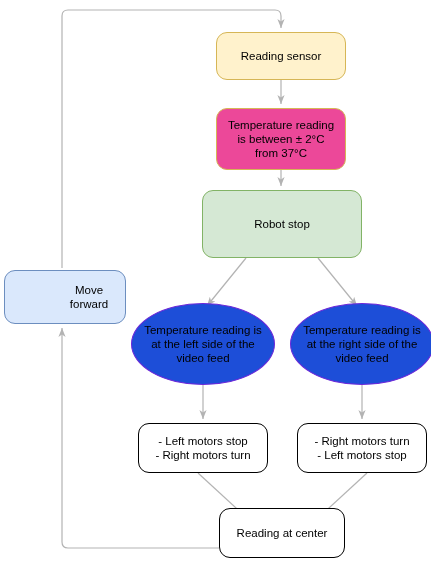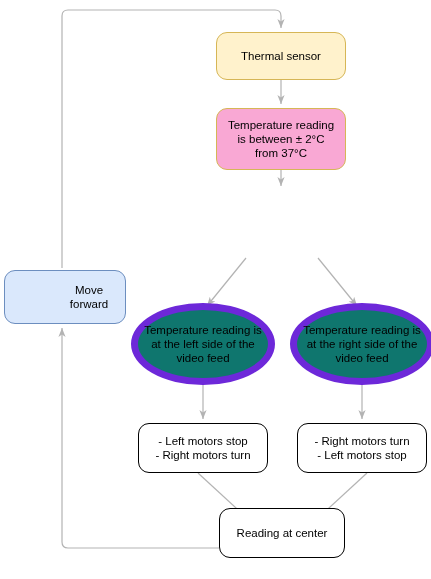--- a/index.html
+++ b/index.html
@@ -39,30 +39,30 @@
     white-space: pre-line;
     padding: 0 6px;
   }
   .rrect {
     border-radius: 11px;
     border-style: solid;
     border-width: 1px;
   }
   .ellipse {
     border-radius: 50%;
-    background: #0f766e;
-    border: 7px solid #6d28d9;
+    background: #1d4ed8;
+    border: 1px solid #6d28d9;
   }
   .n-thermal {
     left: 216px; top: 32px; width: 130px; height: 48px;
     background: #fff2cc; border-color: #d6b656;
   }
   .n-reading {
     left: 216px; top: 108px; width: 130px; height: 62px;
-    background: #f9a8d4; border-color: #d6b656;
+    background: #ec4899; border-color: #d6b656;
   }
   .n-stop {
     left: 202px; top: 190px; width: 160px; height: 68px;
     background: #d5e8d4; border-color: #82b366;
   }
   .n-move {
     left: 4px; top: 270px; width: 122px; height: 54px;
     background: #dae8fc; border-color: #6c8ebf; padding-left: 48px;
   }
   .n-left-ell {
@@ -113,29 +113,32 @@
 
       <path d="M198,473 L248,519"></path>
 
       <path d="M367,473 L317,519"></path>
 
       <path d="M219,548 L68,548 Q62,548 62,542 L62,328"></path>
     </g>
   </svg>
 
   <div class="node rrect n-thermal">
-    <span class="label">Thermal sensor</span>
+    <span class="label">Reading sensor</span>
   </div>
 
   <div class="node rrect n-reading">
     <span class="label">Temperature reading
 is between ± 2°C
 from 37°C</span>
   </div>
 
+  <div class="node rrect n-stop">
+    <span class="label">Robot stop</span>
+  </div>
 
   <div class="node rrect n-move">
     <span class="label">Move forward</span>
   </div>
 
   <div class="node ellipse n-left-ell">
     <span class="label">Temperature reading is
 at the left side of the
 video feed</span>
   </div>

